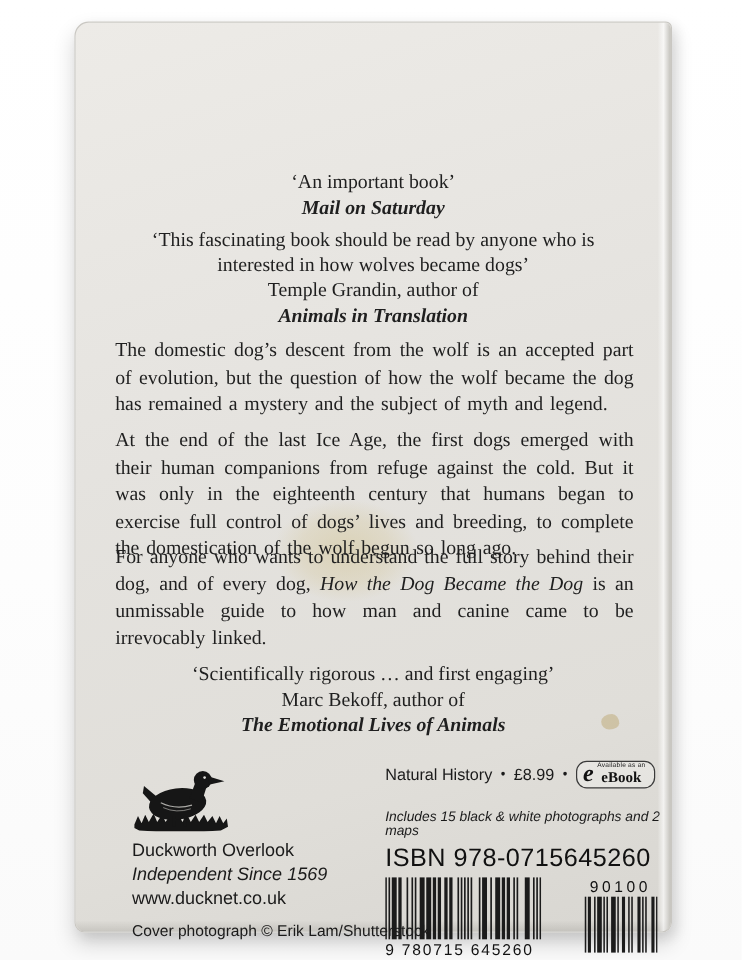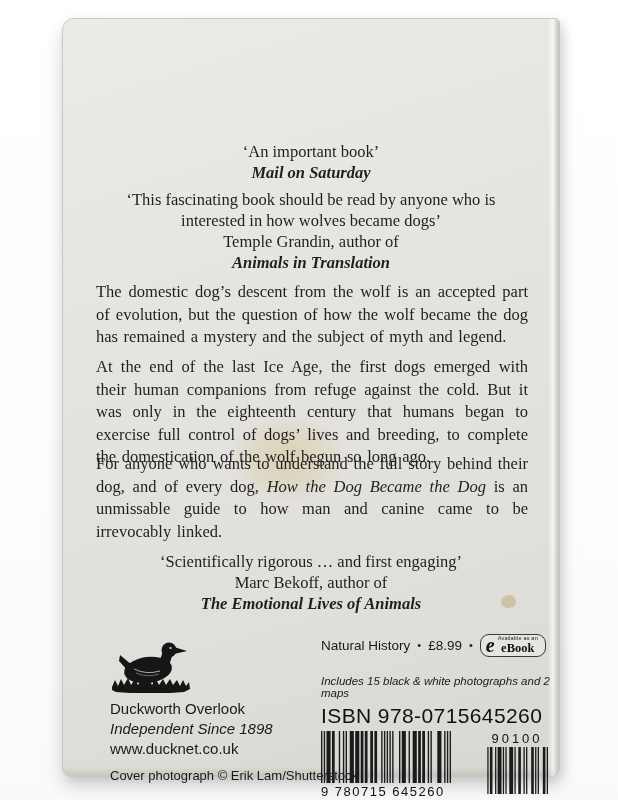--- a/index.html
+++ b/index.html
@@ -156,21 +156,21 @@
 
         <circle fill="#dddcd8" cx="60.5" cy="11" r="1.1"></circle>
 
         <rect fill="#161616" x="34" y="43" width="2.6" height="9"></rect>
         <rect fill="#161616" x="43" y="43" width="2.6" height="9"></rect>
 
         <path d="M24 32 q12 6 26 2" stroke="#cfcec9" stroke-width="1" fill="none" opacity="0.8"></path>
         <path d="M26 36 q11 5 23 1" stroke="#cfcec9" stroke-width="0.8" fill="none" opacity="0.6"></path>
       </svg>
       <div class="pub-name sans">Duckworth Overlook</div>
-      <div class="pub-tagline sans">Independent Since 1898</div>
+      <div class="pub-tagline sans">Independent Since 1569</div>
       <div class="pub-web sans">www.ducknet.co.uk</div>
       <div class="pub-credit sans">Cover photograph © Erik Lam/Shutterstock</div>
     </div>
 
     <div class="retail">
       <div class="price-line sans">
         <span>Natural History</span>
         <span class="bullet">•</span>
         <span>£8.99</span>
         <span class="bullet">•</span>

